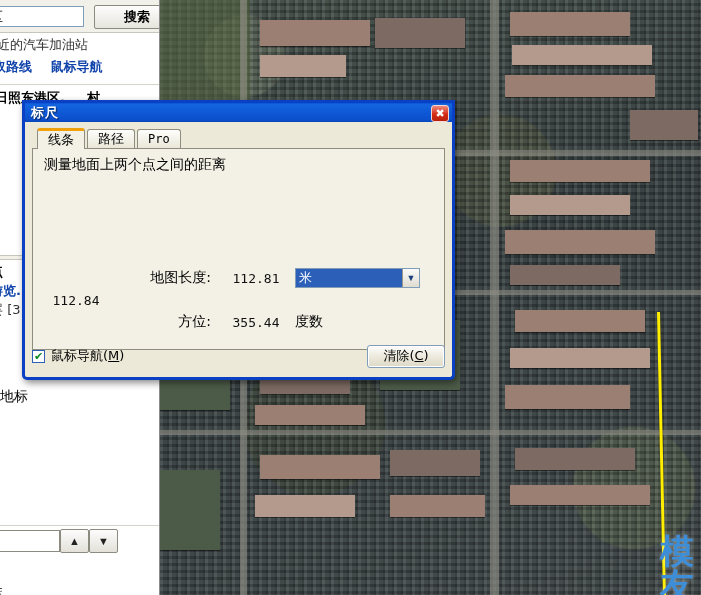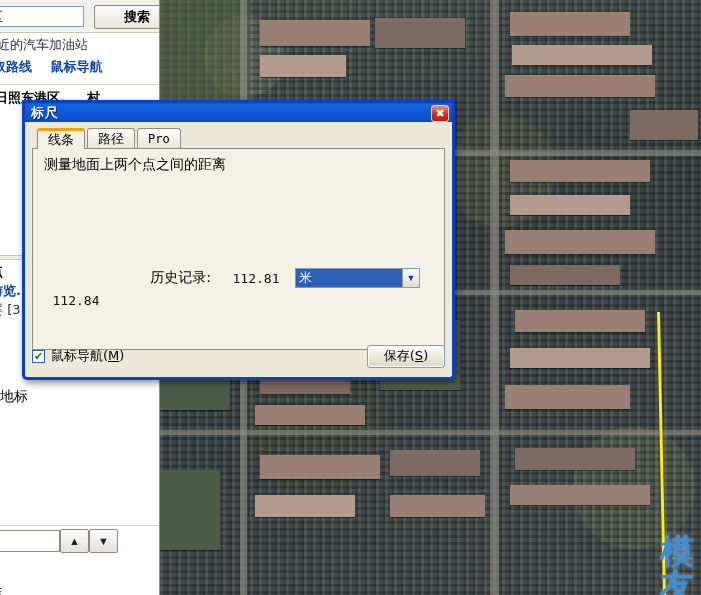--- a/index.html
+++ b/index.html
@@ -171,21 +171,21 @@
   .close-btn {
     position: absolute; right: 3px; top: 2px; width: 18px; height: 17px;
     background: linear-gradient(#f08a7e, #d42b16 55%, #b8200c);
     border: 1px solid #f5d7d2; border-radius: 3px; cursor: pointer;
     display: flex; align-items: center; justify-content: center;
     font-family: "DejaVu Sans", sans-serif; font-size: 11px; font-weight: bold;
     color: #fff; line-height: 1;
   }
   .dlg-body { position: relative; padding: 6px 7px 0 7px; height: 252px; }
 
-  .tabstrip { position: relative; height: 21px; display: flex; align-items: flex-start; padding-left: 5px; }
+  .tabstrip { position: relative; height: 21px; display: flex; align-items: center; padding-left: 5px; }
   .tab {
     height: 20px; padding: 0 10px; margin-right: 2px;
     background: linear-gradient(#fdfdfb, #e9e6d6);
     border: 1px solid #8f8d7f; border-bottom: none;
     border-radius: 3px 3px 0 0;
     font-family: "DejaVu Sans", sans-serif; font-size: 13px; color: #000;
     display: flex; align-items: center; cursor: pointer;
   }
   .tab.active {
     background: #f3f1e6; border-top: 3px solid #f0a10a;
@@ -362,39 +362,44 @@
         <div class="tab active">线条</div>
         <div class="tab">路径</div>
         <div class="tab mono">Pro</div>
       </div>
 
       <div class="tabpanel">
         <div class="desc">测量地面上两个点之间的距离</div>
 
         <div class="rows">
           <div class="row">
-            <span class="lbl">历史记录:</span>
+            <span class="lbl">地图长度:</span>
             <span class="val">112.81</span>
             <div class="unit-select">
               <span class="sel-text">米</span>
               <span class="sel-arrow">▼</span>
             </div>
           </div>
           <div class="row">
             <span class="val">112.84</span>
           </div>
+          <div class="row">
+            <span class="lbl">方位:</span>
+            <span class="val">355.44</span>
+            <span class="unit">度数</span>
+          </div>
         </div>
       </div>
 
       <div class="dlg-footer">
         <div class="chk-wrap">
           <span class="chk">
             <span>✔</span>
           </span>
           <span class="chk-label"><span>鼠标导航(</span><u>M</u><span>)</span></span>
         </div>
         <div class="footer-spacer"></div>
-        <button class="dlg-btn"><span>保存(</span><u>S</u><span>)</span></button>
+        <button class="dlg-btn"><span>清除(</span><u>C</u><span>)</span></button>
       </div>
     </div>
   </div>
 
 </div>
 
 </body></html>

